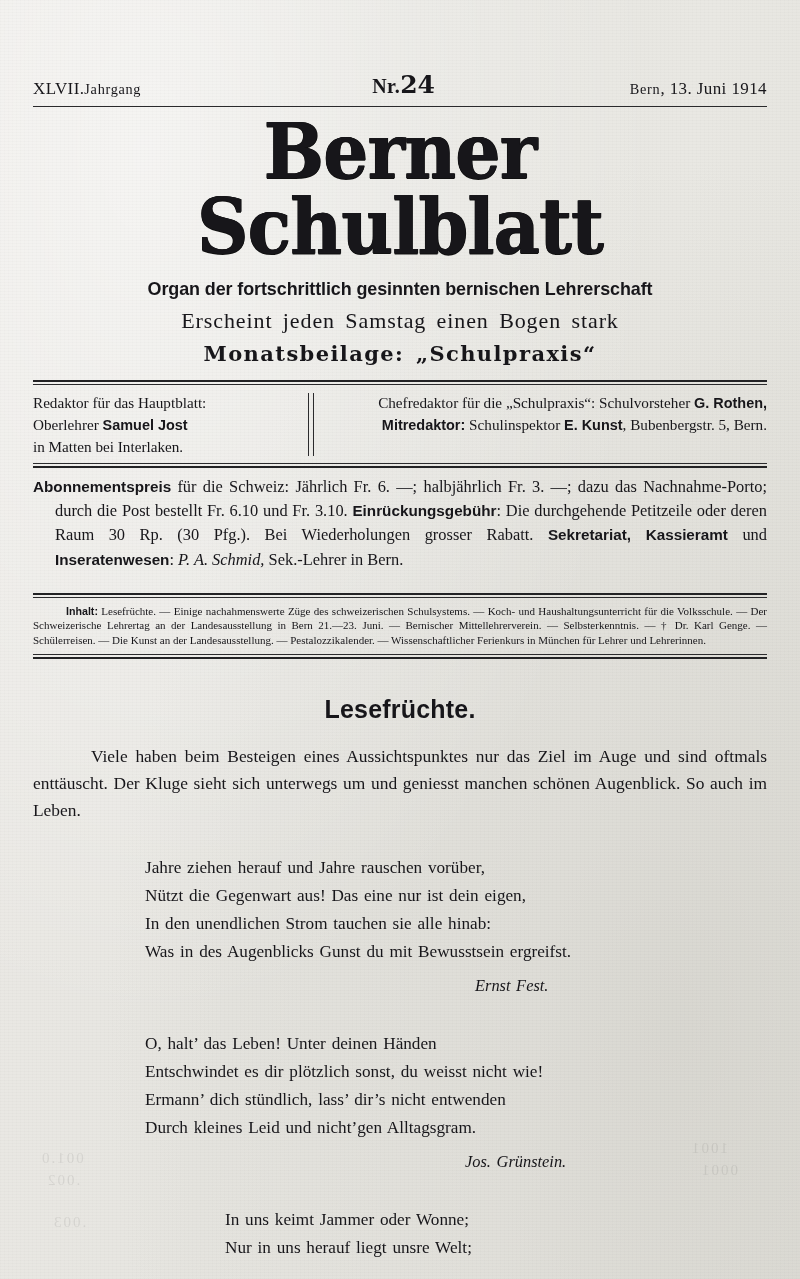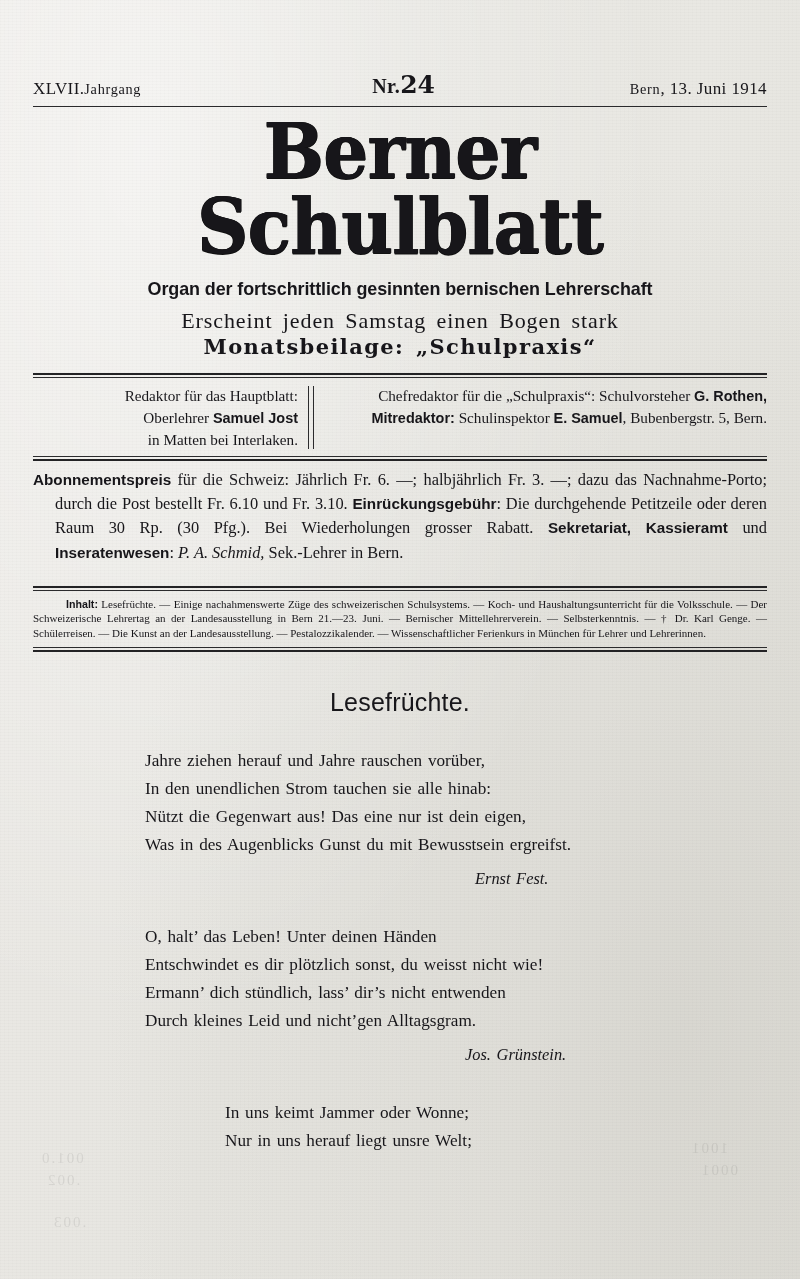--- a/index.html
+++ b/index.html
@@ -98,20 +98,21 @@
     letter-spacing: 0.9px;
     margin-top: 8px;
     word-spacing: 4px;
   }
   .sub3 {
     text-align: center;
     font-family: "DejaVu Serif", serif;
     font-weight: bold;
     font-size: 21px;
     letter-spacing: 1.4px;
+    margin-top: 7px;
     word-spacing: 3px;
   }
 
   
   .rule-double-tb {  
     margin: 14px 0 0 0;
     height: 5px;
   }
   .rule-double-tb .a { border-top: 2.4px solid #232325; }
   .rule-double-tb .b { border-top: 1px solid #2b2b2d; margin-top: 2px; }
@@ -123,21 +124,21 @@
   .rule-double-bt .a { border-top: 1px solid #2b2b2d; }
   .rule-double-bt .b { border-top: 2.4px solid #232325; margin-top: 2px; }
 
   
   .editors {
     display: flex;
     padding: 7px 0 6px 0;
   }
   .ed-left {
     width: 265px;
-    text-align: right;
+    text-align: left;
     font-size: 15.2px;
     line-height: 1.42;
     padding-right: 10px;
   }
   .ed-div {
     width: 4px;
     border-left: 1.1px solid #2b2b2d;
     border-right: 1.1px solid #2b2b2d;
     margin: 1px 0 1px 0;
   }
@@ -179,21 +180,21 @@
     padding: 6px 0 6px 0;
   }
   .inhalt p { margin: 0; text-indent: 33px; }
   .inhalt .lbl { font-size: 0.97em; }
 
   
   .art-title {
     text-align: center;
     font-family: "Liberation Sans", sans-serif;
     font-size: 25px;
-    font-weight: normal;
+    font-weight: bold;
     letter-spacing: 0.2px;
     margin: 36px 0 0 0;
   }
   .lede {
     font-size: 17.4px;
     line-height: 1.56;
     text-align: justify;
     margin-top: 19px;
     word-spacing: 1px;
   }
@@ -268,21 +269,21 @@
 
   <div class="editors">
     <div class="ed-left">
       <div>Redaktor für das Hauptblatt:</div>
       <div><span>Oberlehrer </span><b>Samuel Jost</b></div>
       <div>in Matten bei Interlaken.</div>
     </div>
     <div class="ed-div"></div>
     <div class="ed-right">
       <div><span>Chefredaktor für die „Schulpraxis“: Schulvorsteher </span><b>G. Rothen,</b></div>
-      <div><span class="lbl">Mitredaktor:</span><span> Schulinspektor </span><b>E. Samuel</b><span>, Bubenbergstr. 5, Bern.</span></div>
+      <div><span class="lbl">Mitredaktor:</span><span> Schulinspektor </span><b>E. Kunst</b><span>, Bubenbergstr. 5, Bern.</span></div>
     </div>
   </div>
 
   <div class="rule-double-bt">
     <div class="a"></div>
       <div class="b"></div>
   </div>
 
   <div class="abo">
     <p><span class="lbl">Abonnementspreis</span><span> für die Schweiz: Jährlich Fr. 6. —; halbjährlich Fr. 3. —; dazu das Nachnahme-Porto; durch die Post bestellt Fr. 6.10 und Fr. 3.10.  </span><span class="lbl">Einrückungsgebühr</span><span>: Die durchgehende Petitzeile oder deren Raum 30 Rp. (30 Pfg.). Bei Wiederholungen grosser Rabatt.  </span><span class="lbl">Sekretariat, Kassieramt</span><span> und </span><span class="lbl">Inseratenwesen</span><span>: </span><i>P. A. Schmid,</i><span> Sek.-Lehrer in Bern.</span></p>
@@ -296,25 +297,28 @@
   <div class="inhalt">
     <p><span class="lbl">Inhalt:</span><span> Lesefrüchte. — Einige nachahmenswerte Züge des schweizerischen Schulsystems. — Koch- und Haushaltungsunterricht für die Volksschule. — Der Schweizerische Lehrertag an der Landesausstellung in Bern 21.—23. Juni. — Bernischer Mittellehrerverein. — Selbsterkenntnis. — † Dr. Karl Genge. — Schülerreisen. — Die Kunst an der Landesausstellung. — Pestalozzikalender. — Wissenschaftlicher Ferienkurs in München für Lehrer und Lehrerinnen.</span></p>
   </div>
 
   <div class="rule-double-bt">
     <div class="a"></div>
       <div class="b"></div>
   </div>
 
   <h1 class="art-title">Lesefrüchte.</h1>
+  <div class="lede">
+    <p>Viele haben beim Besteigen eines Aussichtspunktes nur das Ziel im Auge und sind oftmals enttäuscht. Der Kluge sieht sich unterwegs um und geniesst manchen schönen Augenblick. So auch im Leben.</p>
+  </div>
 
   <div class="poem indent-1">
     <div class="line">Jahre ziehen herauf und Jahre rauschen vorüber,</div>
+    <div class="line">Nützt die Gegenwart aus! Das eine nur ist dein eigen,</div>
     <div class="line">In den unendlichen Strom tauchen sie alle hinab:</div>
-    <div class="line">Nützt die Gegenwart aus! Das eine nur ist dein eigen,</div>
     <div class="line">Was in des Augenblicks Gunst du mit Bewusstsein ergreifst.</div>
     <div class="attrib a1">Ernst Fest.</div>
   </div>
 
   <div class="poem indent-2">
     <div class="line">O, halt’ das Leben! Unter deinen Händen</div>
     <div class="line">Entschwindet es dir plötzlich sonst, du weisst nicht wie!</div>
     <div class="line">Ermann’ dich stündlich, lass’ dir’s nicht entwenden</div>
     <div class="line">Durch kleines Leid und nicht’gen Alltagsgram.</div>
     <div class="attrib a2">Jos. Grünstein.</div>

